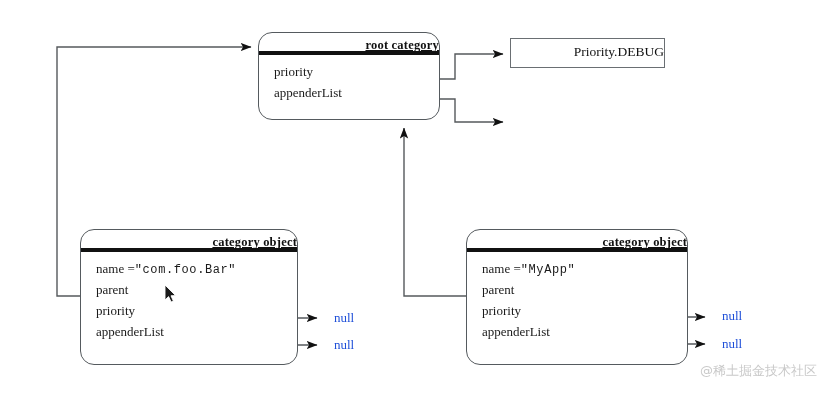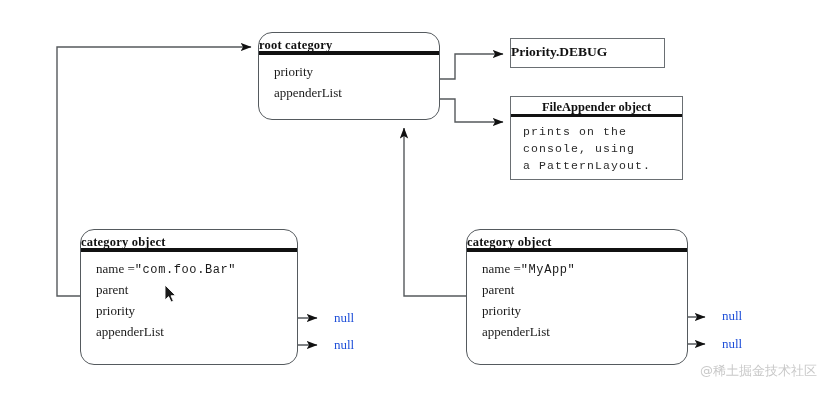--- a/index.html
+++ b/index.html
@@ -27,29 +27,30 @@
     box-sizing: border-box;
     background: #ffffff;
   }
   
   .obj-box {
     border: 1.2px solid #555a5e;
     border-radius: 14px;
     background: #ffffff;
   }
   .obj-title {
-    text-align: left;
+    text-align: right;
     font-family: "Liberation Serif", serif;
     font-weight: bold;
     font-size: 12.5px;
     color: #111111;
     letter-spacing: 0.2px;
     padding-top: 5px;
     padding-bottom: 2px;
     position: relative;
+    text-decoration: underline;
   }
   .obj-title::after {
     content: "";
     position: absolute;
     left: 0px;
     right: 0px;
     bottom: 0px;
     height: 3px;
     background: #111111;
     border-top: 1px solid #111111;
@@ -71,24 +72,24 @@
     font-size: 12px;
     letter-spacing: 0.6px;
   }
   
   .sq-box {
     border: 1.2px solid #6a6f73;
     background: #ffffff;
   }
   .sq-single {
     font-family: "Liberation Serif", serif;
-    font-weight: bold;
+    font-weight: normal;
     font-size: 13.5px;
     color: #111111;
-    text-align: left;
+    text-align: right;
     line-height: 26px;
   }
   .sq-title {
     font-family: "Liberation Serif", serif;
     font-weight: bold;
     font-size: 12.5px;
     color: #111111;
     text-align: center;
     padding-top: 3px;
     padding-bottom: 2px;
@@ -178,28 +179,20 @@
     <div class="obj-fields">
       <div class="field">priority</div>
       <div class="field">appenderList</div>
     </div>
   </div>
 
   <div class="node sq-box" style="left:510px; top:38px; width:155px; height:30px;">
     <div class="sq-single">Priority.DEBUG</div>
   </div>
 
-  <div class="node sq-box" style="left:510px; top:96px; width:173px; height:84px;">
-    <div class="sq-title">FileAppender object</div>
-    <div class="sq-body">
-      <div>prints on the</div>
-      <div>console, using</div>
-      <div>a PatternLayout.</div>
-    </div>
-  </div>
 
   <div class="node obj-box" style="left:80px; top:229px; width:218px; height:136px;">
     <div class="obj-title">category object</div>
     <div class="obj-fields">
       <div class="field">
         <span>name =</span><span class="mono">"com.foo.Bar"</span>
       </div>
       <div class="field">parent</div>
       <div class="field">priority</div>
       <div class="field">appenderList</div>

